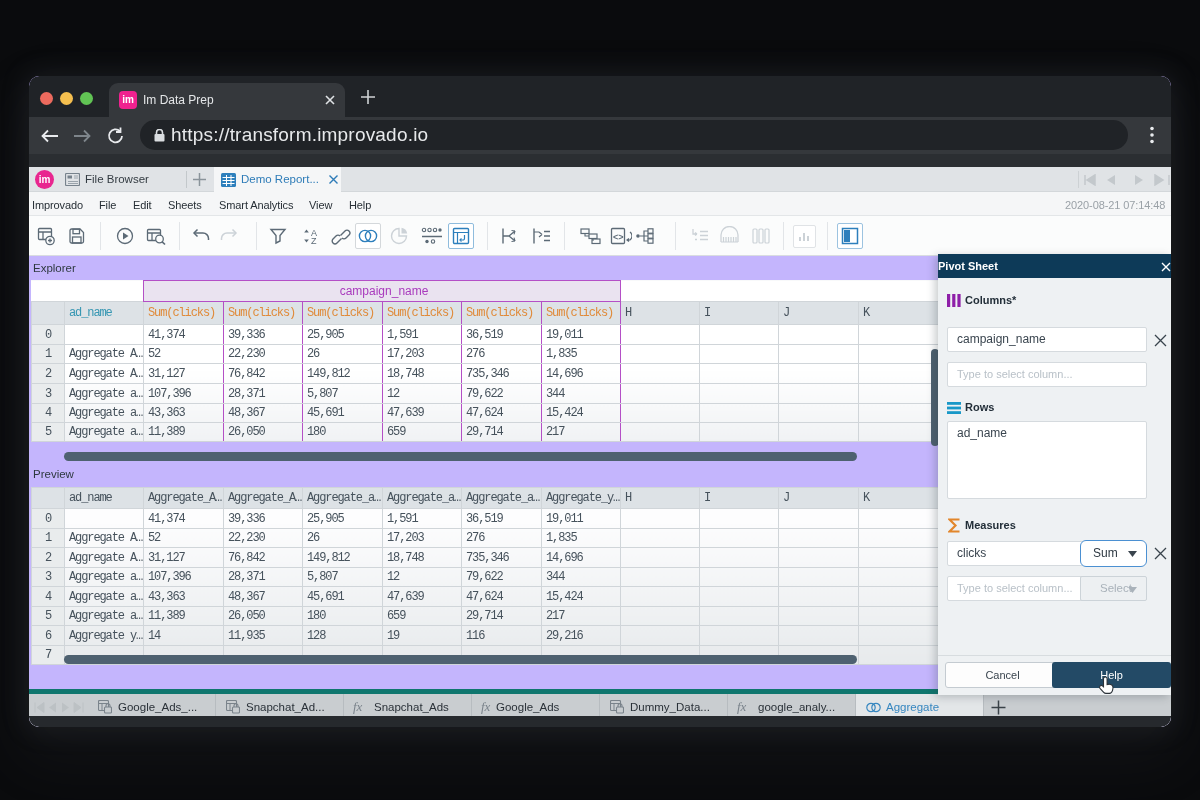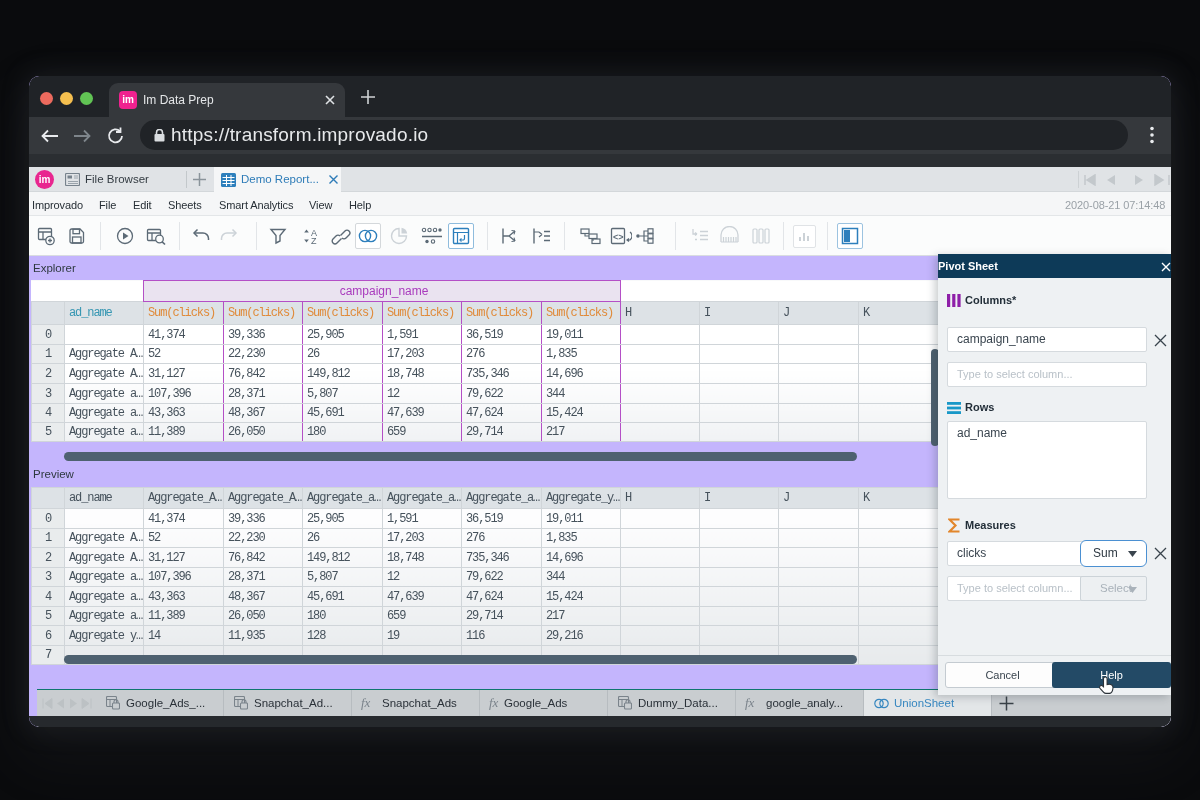--- a/index.html
+++ b/index.html
@@ -52,22 +52,22 @@
   font-family:"Liberation Sans", sans-serif; font-size:11px; letter-spacing:0;
   color:#a93bbd; }
 td.hd { background:#dde2e6; }
 td.pv { border-left:1px solid #b44fc6; border-right:1px solid #b44fc6; }
 .hsb { position:absolute; left:35px; width:793px; height:9px; border-radius:5px;
   background:#4e6170; z-index:5; }
 #vsb { position:absolute; left:902px; top:273px; width:8px; height:97px; border-radius:4px;
   background:#4e6170; z-index:5; }
 #tan { position:absolute; left:0; top:592px; width:909px; height:21px; background:#e3d4a9;
   font-size:10.8px; color:#20262b; line-height:21px; }
-#stabs { position:absolute; left:8px; top:613px; width:1142px; height:38px; background:#c9cdd0;
-  border-top:1px solid #0f766e; font-size:11.5px; color:#2a3138; }
+#stabs { position:absolute; left:0; top:613px; width:1142px; height:38px; background:#c9cdd0;
+  border-top:5px solid #0f766e; font-size:11.5px; color:#2a3138; }
 .stab { position:absolute; top:0; height:27px; border-right:1px solid #b7bcc0;
   line-height:26px; }
 #wbottom { position:absolute; left:0; top:640px; width:1142px; height:11px; background:#26292d;
   border-radius:0 0 10px 10px; }
 
 #panel { position:absolute; left:909px; top:178px; width:233px; height:441px;
   background:#eef1f3; box-shadow:-3px 2px 8px rgba(40,50,60,.25); z-index:10; }
 #phead { position:absolute; left:0; top:0; width:233px; height:24px; background:#0d3a58;
   color:#fff; font-size:11px; font-weight:bold; text-align:left; line-height:24px; }
 .plabel { position:absolute; left:27px; font-size:11px; font-weight:bold; color:#222e38; }
@@ -631,21 +631,21 @@
         </svg>
       <span style="margin-left:30px">Dummy_Data...</span></div>
     <div class="stab" style="left:699px;width:128px">
       <span style="position:absolute;left:9px;top:0;font-style:italic;font-family:'Liberation Serif',serif;font-size:13px;color:#7a838b">fx</span>
       <span style="margin-left:30px">google_analy...</span></div>
     <div class="stab" style="left:827px;width:128px;background:#e3e6e8">
       <svg width="15" height="13" style="position:absolute;left:10px;top:7px">
         <circle cx="5" cy="6.5" r="4.2" fill="none" stroke="#3787c0" stroke-width="1.2"></circle>
         <circle cx="10" cy="6.5" r="4.2" fill="none" stroke="#3787c0" stroke-width="1.2"></circle>
         </svg>
-      <span style="margin-left:30px;color:#3787c0">UnionSheet</span></div>
+      <span style="margin-left:30px;color:#3787c0">Aggregate</span></div>
     <svg width="15" height="15" style="position:absolute;left:962px;top:6px">
       <path d="M7.5 0.5 V14.5 M0.5 7.5 H14.5" stroke="#3a4248" stroke-width="1.5"></path>
       </svg>
   </div>
   <div id="wbottom"></div>
 
   <div id="panel">
     <div id="phead">Pivot Sheet</div>
     <svg width="10" height="10" style="position:absolute;left:223px;top:8px">
       <path d="M1 1 L9 9 M9 1 L1 9" stroke="#fff" stroke-width="1.4"></path>

